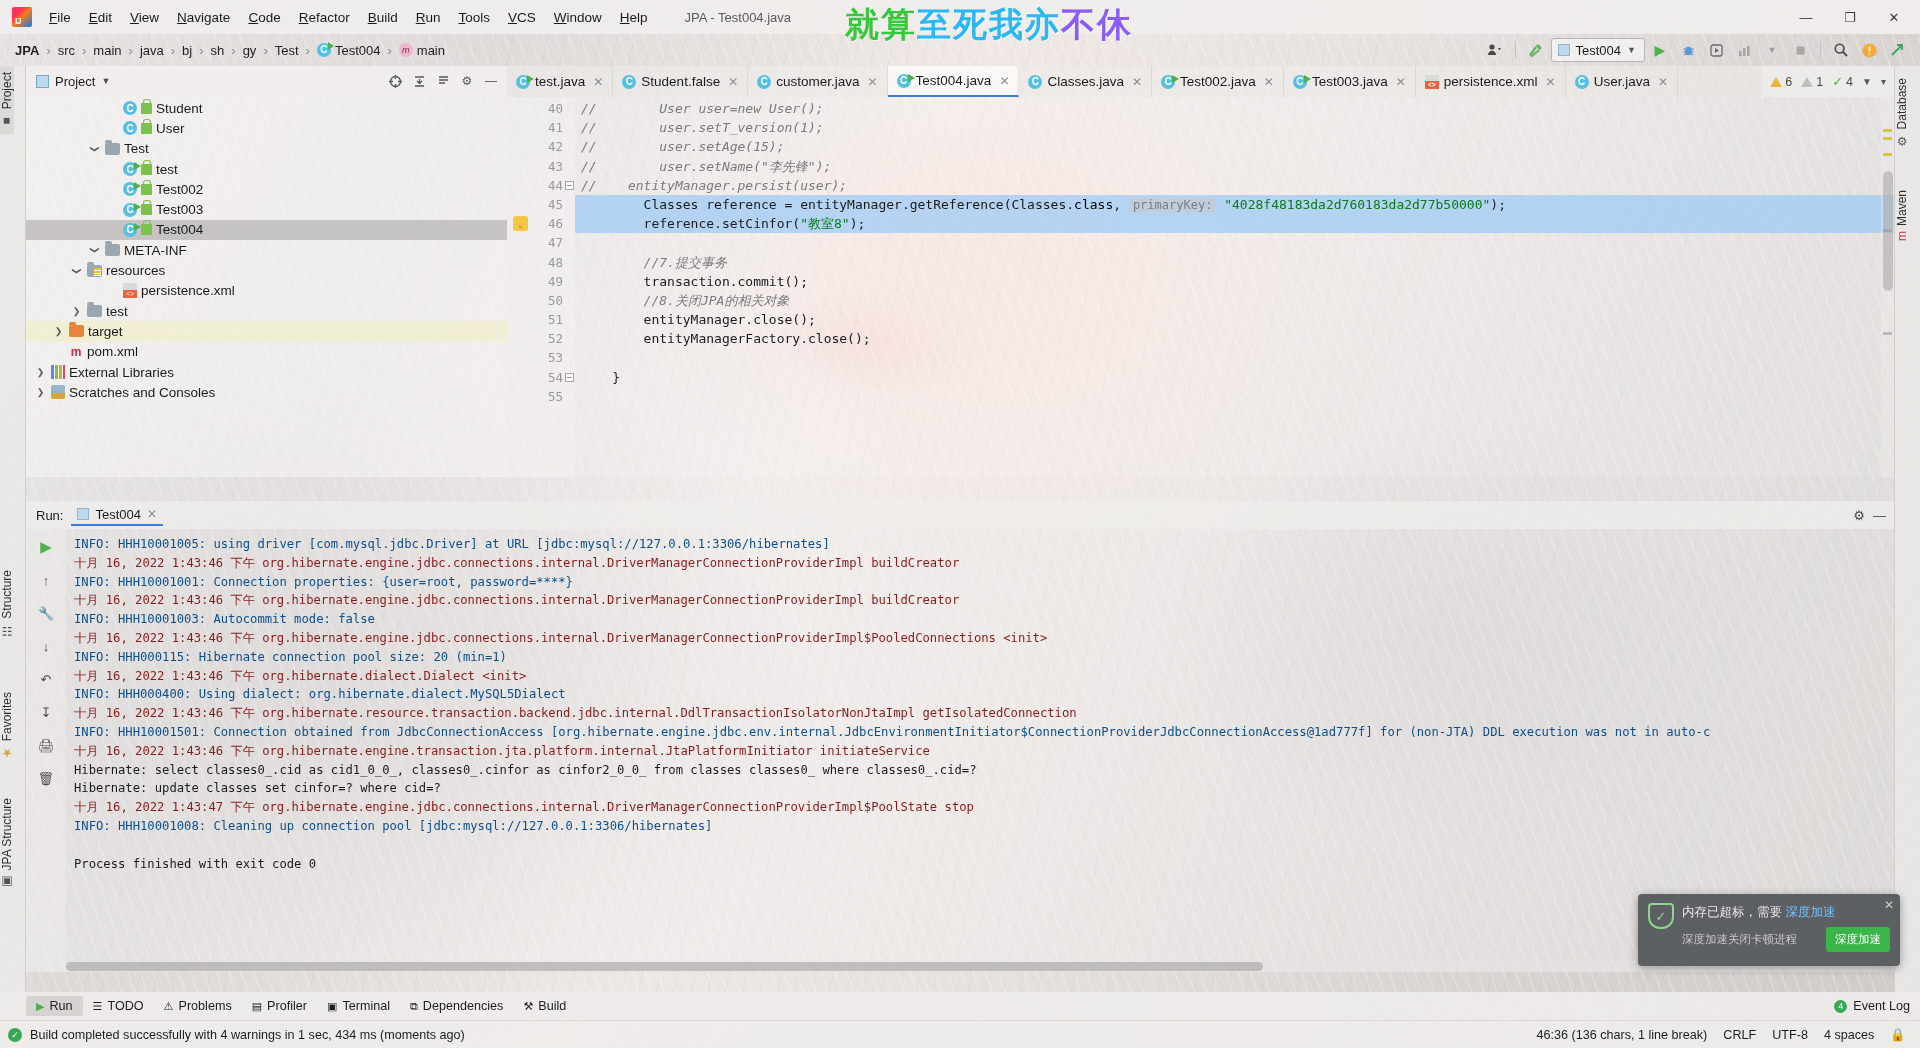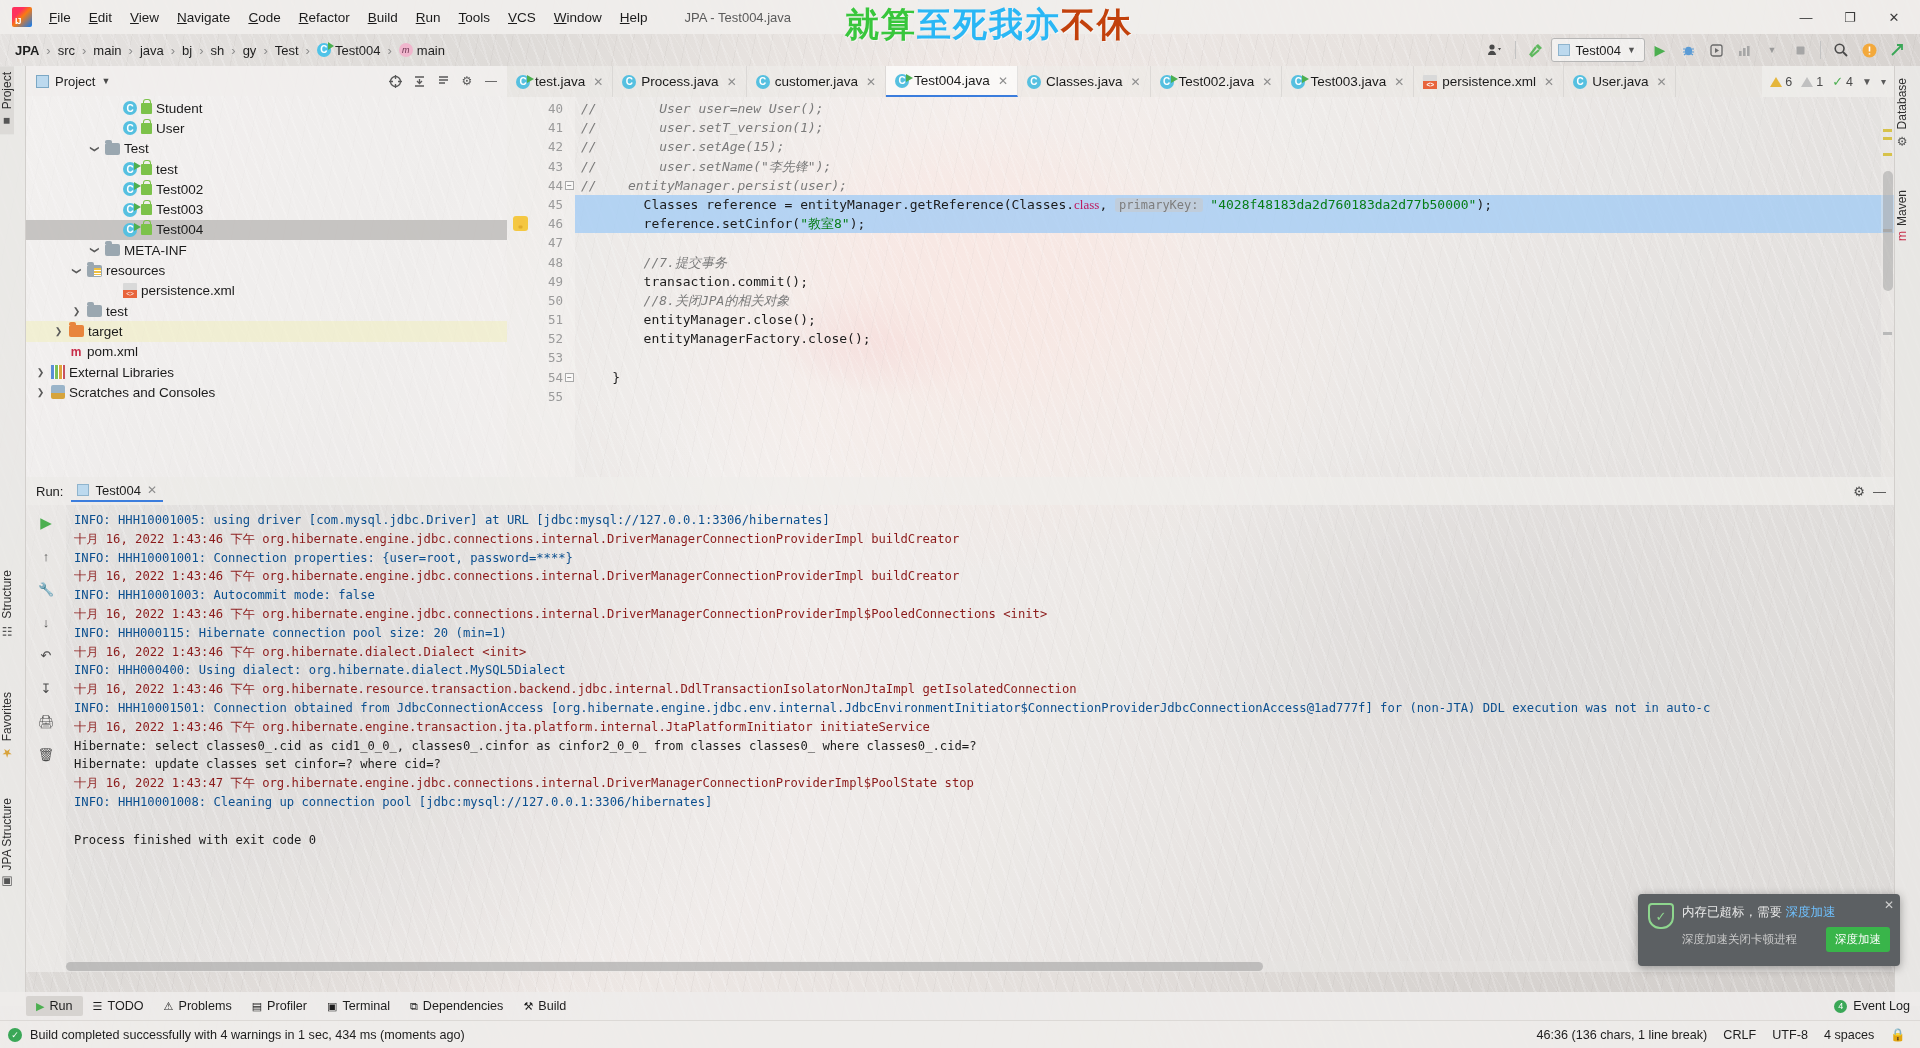--- a/index.html
+++ b/index.html
@@ -77,21 +77,21 @@
     position: absolute; top: 2px; left: 845px;
     font-size: 34px; font-weight: bold;
     letter-spacing: 2px;
     z-index: 40;
     white-space: nowrap;
     text-shadow: 1px 1px 0 rgba(255,255,255,.55);
     font-family: "DejaVu Sans", sans-serif;
   }
   .wm-g { color: #38c63c; }
   .wm-b { color: #2ab7f5; text-align: right; }
-  .wm-p { color: #c2410c; }
+  .wm-p { color: #8b5cf6; }
 
   
   .navbar {
     position: absolute; top: 34px; left: 0; width: 1920px; height: 32px;
     display: flex; align-items: center;
     z-index: 28;
   }
   .crumbs { display:flex; align-items:center; padding-left: 10px; gap: 0; }
   .crumb {
     display:flex; align-items:flex-start; gap:4px;
@@ -308,21 +308,21 @@
     font-size:11px; line-height:15px; text-align:center;
   }
   .codelines {
     flex:1; position:relative;
     font-family:"DejaVu Sans Mono", monospace;
     font-size:13px; padding-top:2px; overflow:hidden;
   }
   .cl { height:19.2px; line-height:19.2px; white-space:pre; padding-left:6px; }
   .cl.hl { background: rgba(163,204,245,.78); }
   .cmt { color:#7a7a7a; font-style:italic; }
-  .kw { color:#be185d;font-family:Liberation Serif, serif; }
+  .kw { color:#000000; }
   .str { color:#067d17; }
   .plain { color:#1b1b1b; }
   .hint {
     background: rgba(200,200,200,.55); color:#7d7d7d;
     border-radius:3px; padding:0 4px; font-size:12px;
   }
   .editor-scroll {
     position:absolute; right:0; top:0; bottom:0; width:13px;
     background: rgba(240,238,236,.35);
   }
@@ -334,20 +334,21 @@
   
   .runpanel {
     position:absolute; top:477px; left:26px; right:26px; height:495px;
     z-index:21;
     display:flex; flex-direction:column;
     background: rgba(250,249,248,.30);
   }
   .run-header {
     height:28px; display:flex; align-items:center; gap:8px; padding:0 8px 0 10px;
     background: rgba(240,238,236,.72);
+    margin-top: 24px;
   }
   .run-header .rlabel { font-size:13px; color:#1b1b1b; }
   .run-tab {
     display:flex; align-items:center; gap:6px; padding:2px 6px;
     font-size:13px; border-bottom:2px solid #3b7ddd;
   }
   .run-tab .sq { width:12px;height:12px;background:#bcd9ee;border:1px solid #8fb4cd;}
   .run-tab .x { color:#8d8d8d; font-size:12px; }
   .run-hdr-right { margin-left:auto; display:flex; align-items:center; gap:8px; color:#4a4a4a; }
 
@@ -710,21 +711,21 @@
   <div class="editor-wrap">
     <div class="tabbar">
       <div id="tabs" style="display:flex;">
           <div class="tab">
             <span class="tab-ic run">C</span>
             <span>test.java</span>
             <span class="x">✕</span>
           </div>
           <div class="tab">
             <span class="tab-ic">C</span>
-            <span>Process.java</span>
+            <span>Student.false</span>
             <span class="x">✕</span>
           </div>
           <div class="tab">
             <span class="tab-ic">C</span>
             <span>customer.java</span>
             <span class="x">✕</span>
           </div>
           <div class="tab active">
             <span class="tab-ic run">C</span>
             <span>Test004.java</span>

